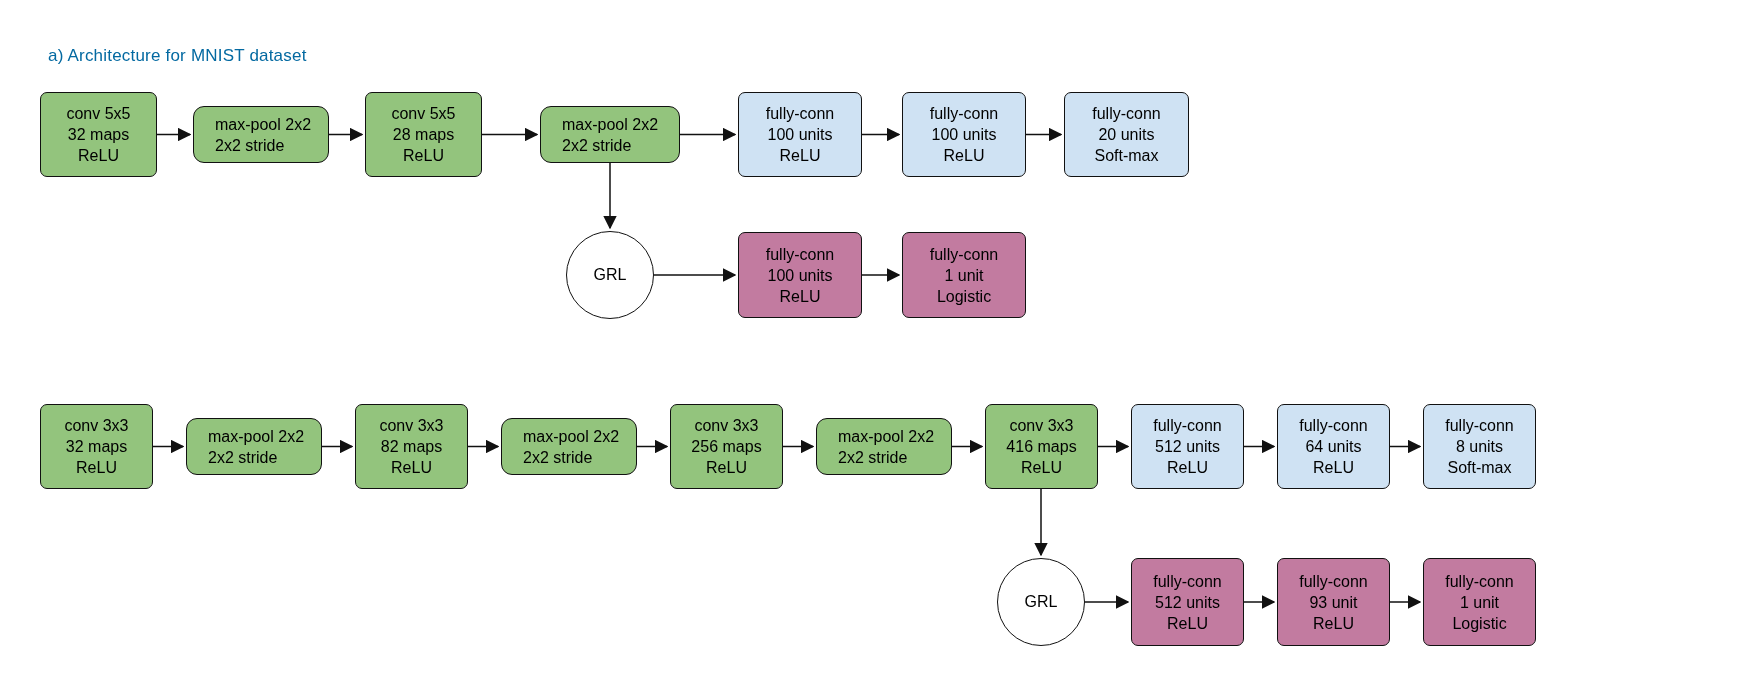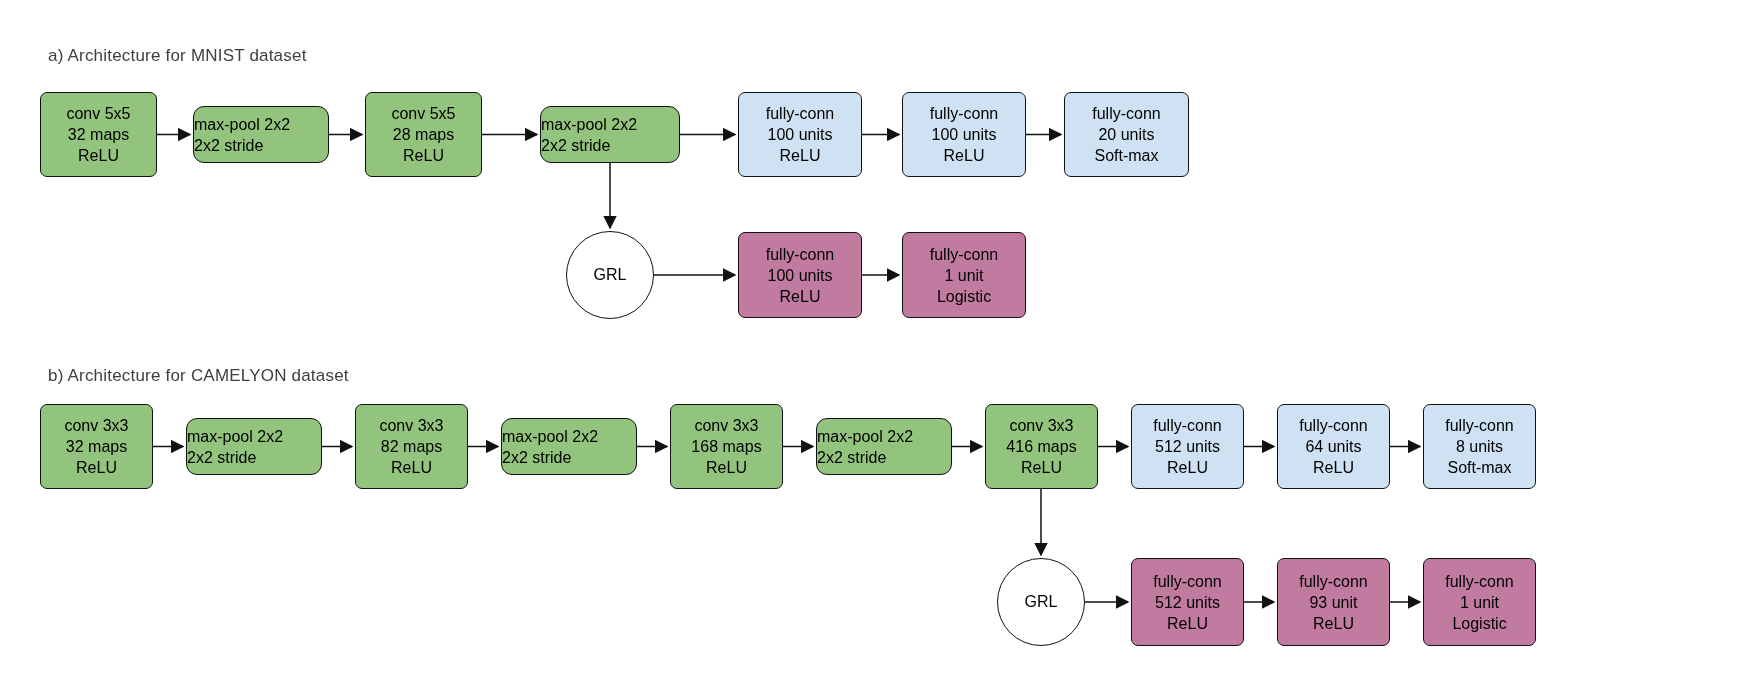--- a/index.html
+++ b/index.html
@@ -8,42 +8,42 @@
     width:1741px;height:690px;
     background:#ffffff;
     font-family:"Liberation Sans", sans-serif;
     color:#000000;
     overflow:hidden;
   }
   .sec-title{
     position:absolute;
     font-size:17px;
     letter-spacing:0.2px;
-    color:#404040;
+    color:#0369a1;
     white-space:nowrap;
   }
   .node{
     position:absolute;
     box-sizing:border-box;
     border:1.6px solid #111111;
     border-radius:7px;
     display:flex;
     flex-direction:column;
     justify-content:center;
     align-items:center;
     text-align:center;
     font-size:16px;
     line-height:21px;
     white-space:nowrap;
   }
   .node.pool{
     border-radius:11px;
     align-items:flex-start;
     text-align:right;
-    padding-left:0;
+    padding-left:21px;
   }
   .node.green{background:#93c47d;}
   .node.blue{background:#cfe2f3;}
   .node.purple{background:#c27ba0;}
   .grl{
     position:absolute;
     box-sizing:border-box;
     border:1.4px solid #111111;
     border-radius:50%;
     background:#ffffff;
@@ -138,21 +138,20 @@
     <div>fully-conn</div>
     <div>100 units</div>
     <div>ReLU</div>
   </div>
   <div class="node purple" style="left:902px;top:232px;width:124px;height:86px">
     <div>fully-conn</div>
     <div>1 unit</div>
     <div>Logistic</div>
   </div>
 
-  <div class="sec-title" style="left:48px;top:366px">b) Architecture for CAMELYON dataset</div>
 
   <div class="node green" style="left:40px;top:404px;width:113px;height:85px">
     <div>conv 3x3</div>
     <div>32 maps</div>
     <div>ReLU</div>
   </div>
   <div class="node green pool" style="left:186px;top:418px;width:136px;height:57px">
     <div>max-pool 2x2</div>
     <div>2x2 stride</div>
   </div>
@@ -160,21 +159,21 @@
     <div>conv 3x3</div>
     <div>82 maps</div>
     <div>ReLU</div>
   </div>
   <div class="node green pool" style="left:501px;top:418px;width:136px;height:57px">
     <div>max-pool 2x2</div>
     <div>2x2 stride</div>
   </div>
   <div class="node green" style="left:670px;top:404px;width:113px;height:85px">
     <div>conv 3x3</div>
-    <div>168 maps</div>
+    <div>256 maps</div>
     <div>ReLU</div>
   </div>
   <div class="node green pool" style="left:816px;top:418px;width:136px;height:57px">
     <div>max-pool 2x2</div>
     <div>2x2 stride</div>
   </div>
   <div class="node green" style="left:985px;top:404px;width:113px;height:85px">
     <div>conv 3x3</div>
     <div>416 maps</div>
     <div>ReLU</div>

